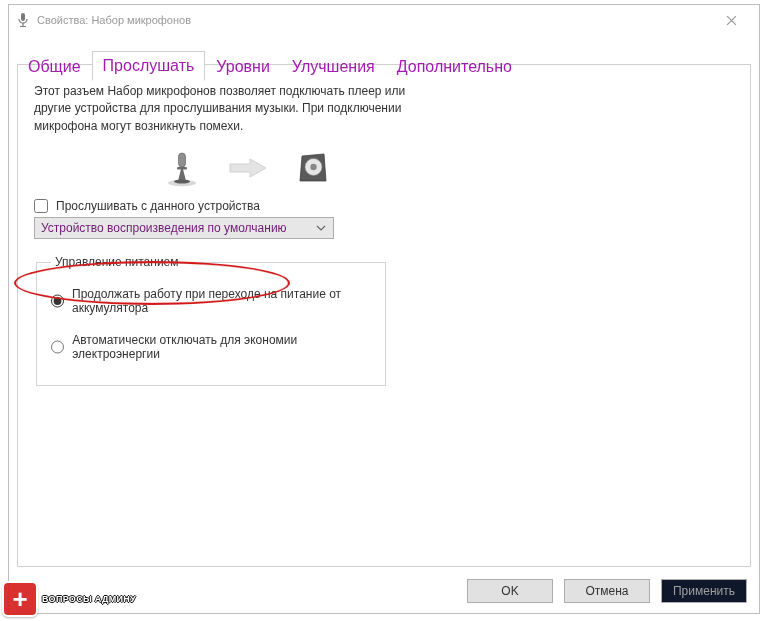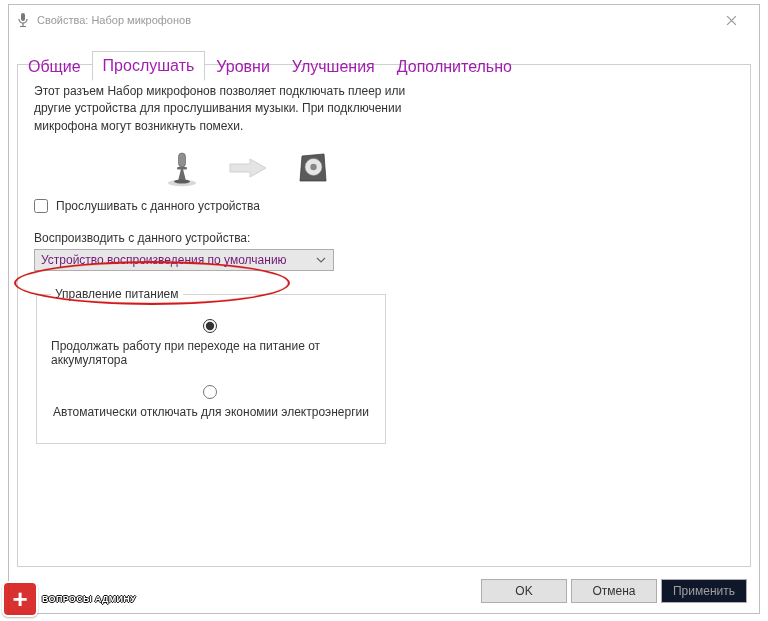--- a/index.html
+++ b/index.html
@@ -157,31 +157,30 @@
   }
   legend {
     font-size: 12px;
     padding: 0 4px;
     color: #333;
   }
   .radiorow {
     display: flex; align-items: center; gap: 6px;
     font-size: 12px; color: #333;
     margin: 8px 0;
-    flex-direction: column;
   }
   .radiorow input[type=radio] {
     width: 14px; height: 14px;
     margin: 0 2px 0 0;
     accent-color: #333;
   }
   .buttons {
     position: absolute;
     right: 12px; bottom: 10px;
-    display: flex; gap: 4px;
+    display: flex; gap: 11px;
   }
   .btn {
     width: 86px; height: 24px;
     border: 1px solid #adadad;
     background: #e1e1e1;
     font-size: 12px;
     color: #333;
     display: flex; align-items: center; justify-content: center;
     cursor: pointer;
   }
@@ -285,21 +284,20 @@
       </span>
     </div>
 
     <div class="highlight-circle"></div>
 
     <label class="chkrow">
       <input type="checkbox" style="">
       <span>Прослушивать с данного устройства</span>
     </label>
 
-    <div class="lbl">Воспроизводить с данного устройства:</div>
     <div class="combo">
       <span class="val">Устройство воспроизведения по умолчанию</span>
       <span class="arr">
         <svg viewBox="0 0 10 6" width="10" height="6">
             <path d="M1 1 L5 5 L9 1" fill="none" stroke="#666" stroke-width="1.2"></path>
           </svg>
       </span>
     </div>
 
     <fieldset>

